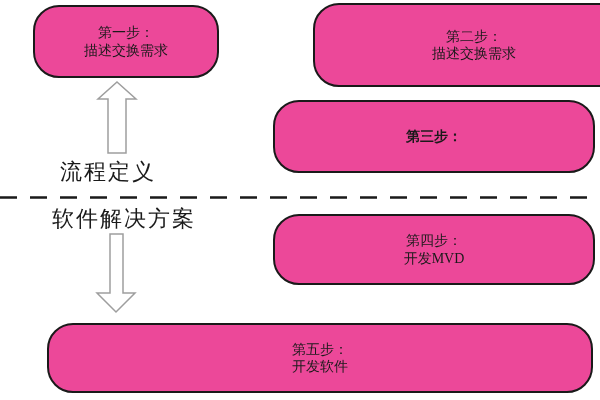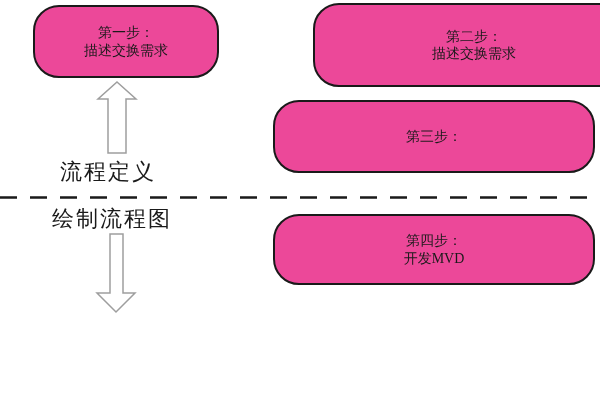--- a/index.html
+++ b/index.html
@@ -25,21 +25,21 @@
     display: flex;
     flex-direction: column;
     align-items: center;
     justify-content: center;
     text-align: center;
     font-size: 14px;
     line-height: 1.22;
   }
   .box-step1 { left: 33px;  top: 5px;   width: 186px; height: 73px; }
   .box-step2 { left: 273px; top: 3px;   width: 322px; height: 84px; margin-left: 40px; }
-  .box-step3 { left: 273px; top: 100px; width: 322px; height: 73px; }
+  .box-step3 { left: 273px; top: 100px; width: 322px; height: 73px; font-weight: bold; }
   .box-step4 { left: 273px; top: 214px; width: 322px; height: 71px; }
   .box-step5 { left: 47px;  top: 323px; width: 546px; height: 70px; }
 
   .phase-label {
     position: absolute;
     font-size: 22px;
     letter-spacing: 2px;
     white-space: nowrap;
   }
   .label-process  { left: 60px; top: 157px; }
@@ -75,25 +75,29 @@
   <svg class="arrow-svg up-arrow" width="46" height="76" viewBox="0 0 46 76" aria-hidden="true">
     <polygon points="22,2 41,19 31,19 31,73 13,73 13,19 3,19" fill="#ffffff" stroke="#9e9e9e" stroke-width="1.5" stroke-linejoin="miter"></polygon>
   </svg>
 
   <div class="phase-label label-process">流程定义</div>
 
   <svg class="divider-svg divider" width="600" height="5" viewBox="0 0 600 5" aria-hidden="true">
     <line x1="0" y1="2.5" x2="600" y2="2.5" stroke="#1a1a1a" stroke-width="2.6" stroke-dasharray="17 13"></line>
   </svg>
 
-  <div class="phase-label label-software">绘制流程图</div>
+  <div class="phase-label label-software">软件解决方案</div>
 
   <svg class="arrow-svg down-arrow" width="46" height="82" viewBox="0 0 46 82" aria-hidden="true">
     <polygon points="16,2 29,2 29,61 41,61 22,80 3,61 16,61" fill="#ffffff" stroke="#9e9e9e" stroke-width="1.5" stroke-linejoin="miter"></polygon>
   </svg>
 
   <div class="box box-step4">
     <div>第四步：</div>
     <div>开发MVD</div>
   </div>
 
+  <div class="box box-step5">
+    <div>第五步：</div>
+    <div>开发软件</div>
+  </div>
 
 </div>
 
 </body></html>

